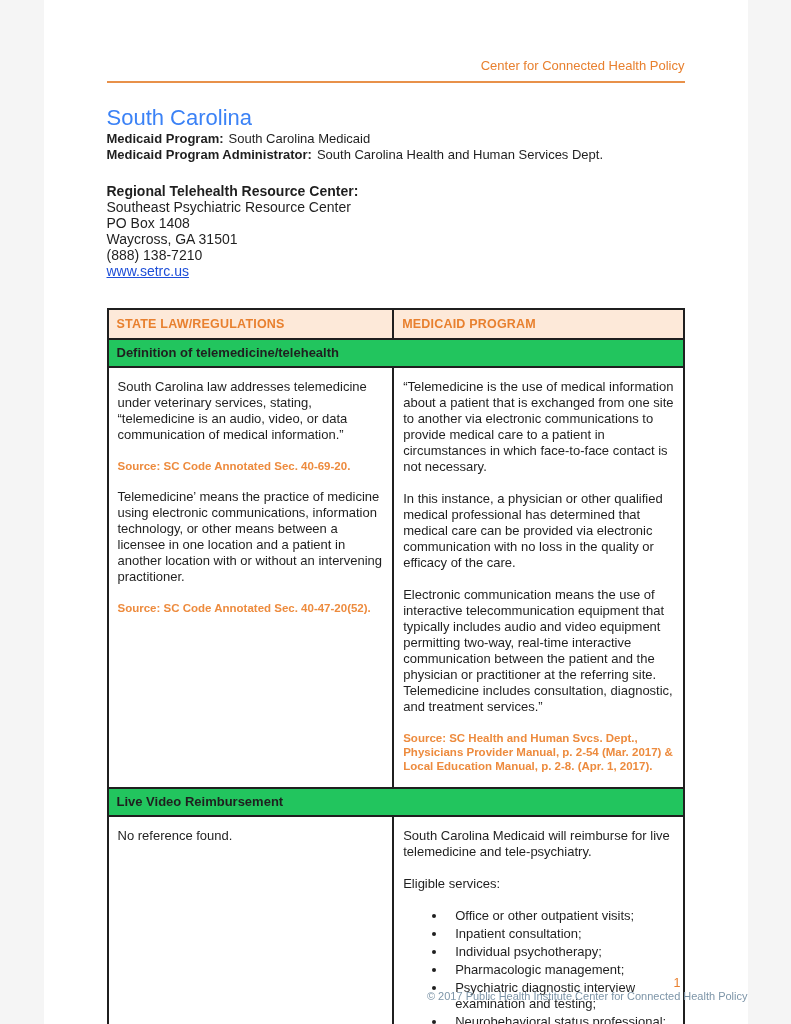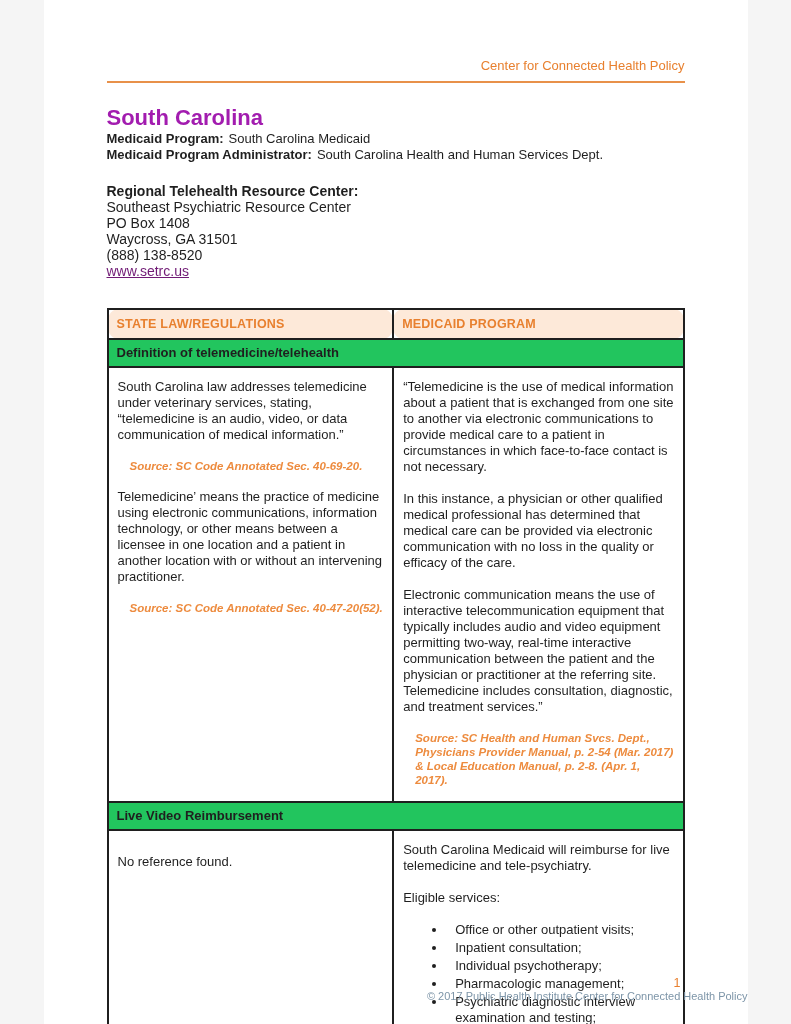--- a/index.html
+++ b/index.html
@@ -8,51 +8,50 @@
     width: 704px; height: 1024px; background: #ffffff; position: relative;
     font-family: "Liberation Sans", sans-serif; color: #1f1f1f;
     margin: 0 auto; overflow: hidden;
   }
   .content { padding: 56px 63px 0 63px; }
 
   .brand-row { text-align: right; padding-bottom: 7px; }
   .brand-text { color: #e8802f; font-size: 13px; }
   .header-rule { border-bottom: 2px solid #e8914a; }
 
-  .page-title { color: #a21caf; font-size: 22px; font-weight: bold; margin-top: 22px; }
+  .page-title { color: #3b82f6; font-size: 22px; font-weight: normal; margin-top: 22px; }
 
   .meta-line { font-size: 13px; line-height: 1.25; }
   .b { font-weight: bold; }
   .meta-value { margin-left: 5px; }
 
   .rtrc { font-size: 14px; margin-top: 19px; line-height: 16px; }
-  .link { color: #701a75; text-decoration: underline; cursor: pointer; }
+  .link { color: #1d4ed8; text-decoration: underline; cursor: pointer; }
 
   table.policy {
     width: 100%; border-collapse: collapse; margin-top: 29px;
     font-size: 13px; line-height: 16px;
   }
   table.policy th, table.policy td { border: 2px solid #1f1f1f; }
   th.col-header {
     background: #fde9d9; color: #e8802f; text-align: left;
     font-size: 12.5px; font-weight: bold; padding: 6px 8px;
     letter-spacing: 0.2px;
-    border-radius: 11px;
   }
   td.section-row {
     background: #22c55e; font-weight: bold; font-size: 13px; padding: 5px 8px;
   }
   td.cell { vertical-align: top; padding: 11px 9px 14px 9px; border-radius: 7px; }
   td.cell-left  { width: 49.6%; }
   td.cell-right { width: 50.4%; }
   .para { margin-bottom: 16px; }
-  .para:last-child { margin-bottom: 0; margin-top: 12px; }
+  .para:last-child { margin-bottom: 0; }
   .source {
-    color: #ed8b3e; font-weight: bold; font-style: italic;
-    font-size: 11.5px; line-height: 14px; margin-bottom: 16px; margin-left: 12px;
+    color: #ed8b3e; font-weight: bold; 
+    font-size: 11.5px; line-height: 14px; margin-bottom: 16px;
   }
   .source:last-child { margin-bottom: 0; }
   ul.bullets { margin: 16px 0 0 0; padding-left: 44px; list-style: disc outside; }
   ul.bullets li { padding-left: 8px; margin-bottom: 2px; }
 
   .footer-line {
     position: absolute; left: 0; right: 0; bottom: 22px;
     text-align: right; color: #7d95a8; font-size: 11px; margin-left: 16px;
   }
   .page-number {
@@ -79,21 +78,21 @@
 
     <p class="meta-line">
       <span class="b">Medicaid Program Administrator:</span><span class="meta-value">South Carolina Health and Human Services Dept.</span>
     </p>
 
     <div class="rtrc">
       <div class="b">Regional Telehealth Resource Center:</div>
       <div>Southeast Psychiatric Resource Center</div>
       <div>PO Box 1408</div>
       <div>Waycross, GA 31501</div>
-      <div>(888) 138-8520</div>
+      <div>(888) 138-7210</div>
       <a class="link">www.setrc.us</a>
     </div>
 
     <table class="policy">
       <tbody>
         <tr>
           <th class="col-header cell-left">STATE LAW/REGULATIONS</th>
           <th class="col-header cell-right">MEDICAID PROGRAM</th>
         </tr>
 

